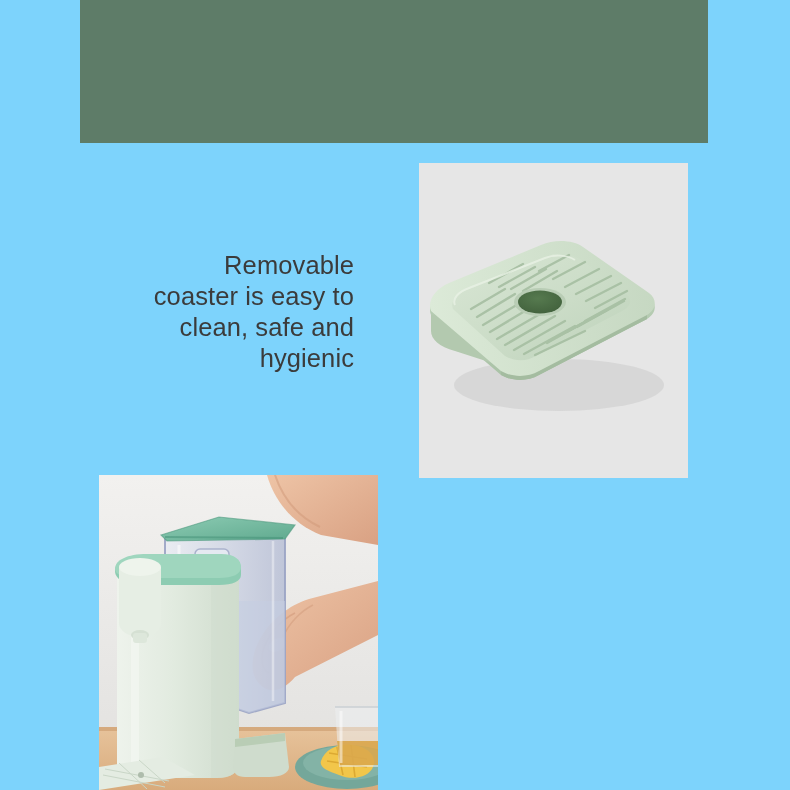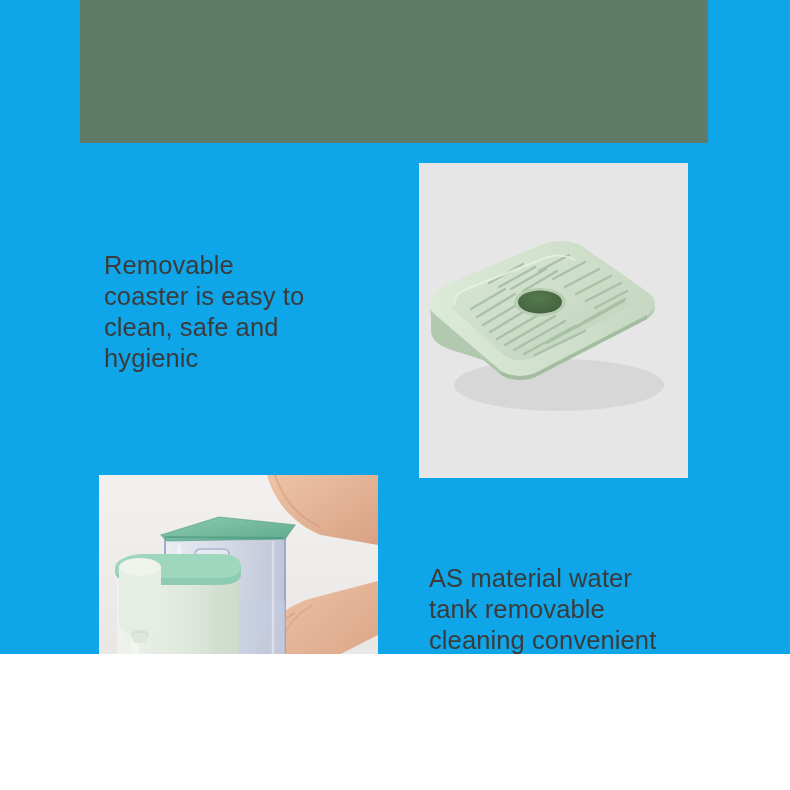--- a/index.html
+++ b/index.html
@@ -7,23 +7,24 @@
     margin: 0;
     padding: 0;
     background: #ffffff;
   }
   body {
     font-family: "Liberation Sans", sans-serif;
   }
   #page {
     position: relative;
     width: 790px;
-    height: 654px;
-    background: #0ea5e9;
+    height: 790px;
+    background: #7dd3fc;
     overflow: hidden;
+    text-align: right;
   }
 
   
   .banner {
     position: absolute;
     left: 80px;
     top: 0px;
     width: 628px;
     height: 143px;
     background: #5e7c68;
@@ -308,20 +309,14 @@
 
       <g>
         <path d="M236,232 L279,232 L279,292 L240,292 Z" fill="#eceef0" opacity="0.55"></path>
         <path d="M238,266 L279,266 L279,290 L241,290 Z" fill="#d79b2f" opacity="0.75"></path>
         <path d="M236,232 L279,232" stroke="#cdd2d6" stroke-width="2" opacity="0.8"></path>
         <path d="M242,236 L242,288" stroke="#ffffff" stroke-width="3" opacity="0.5"></path>
       </g>
     </svg>
   </div>
 
-  <div class="feature-text right">AS material water
-tank removable
-cleaning convenient
-health and
-environmental
-protection</div>
 
 </div>
 
 </body></html>

